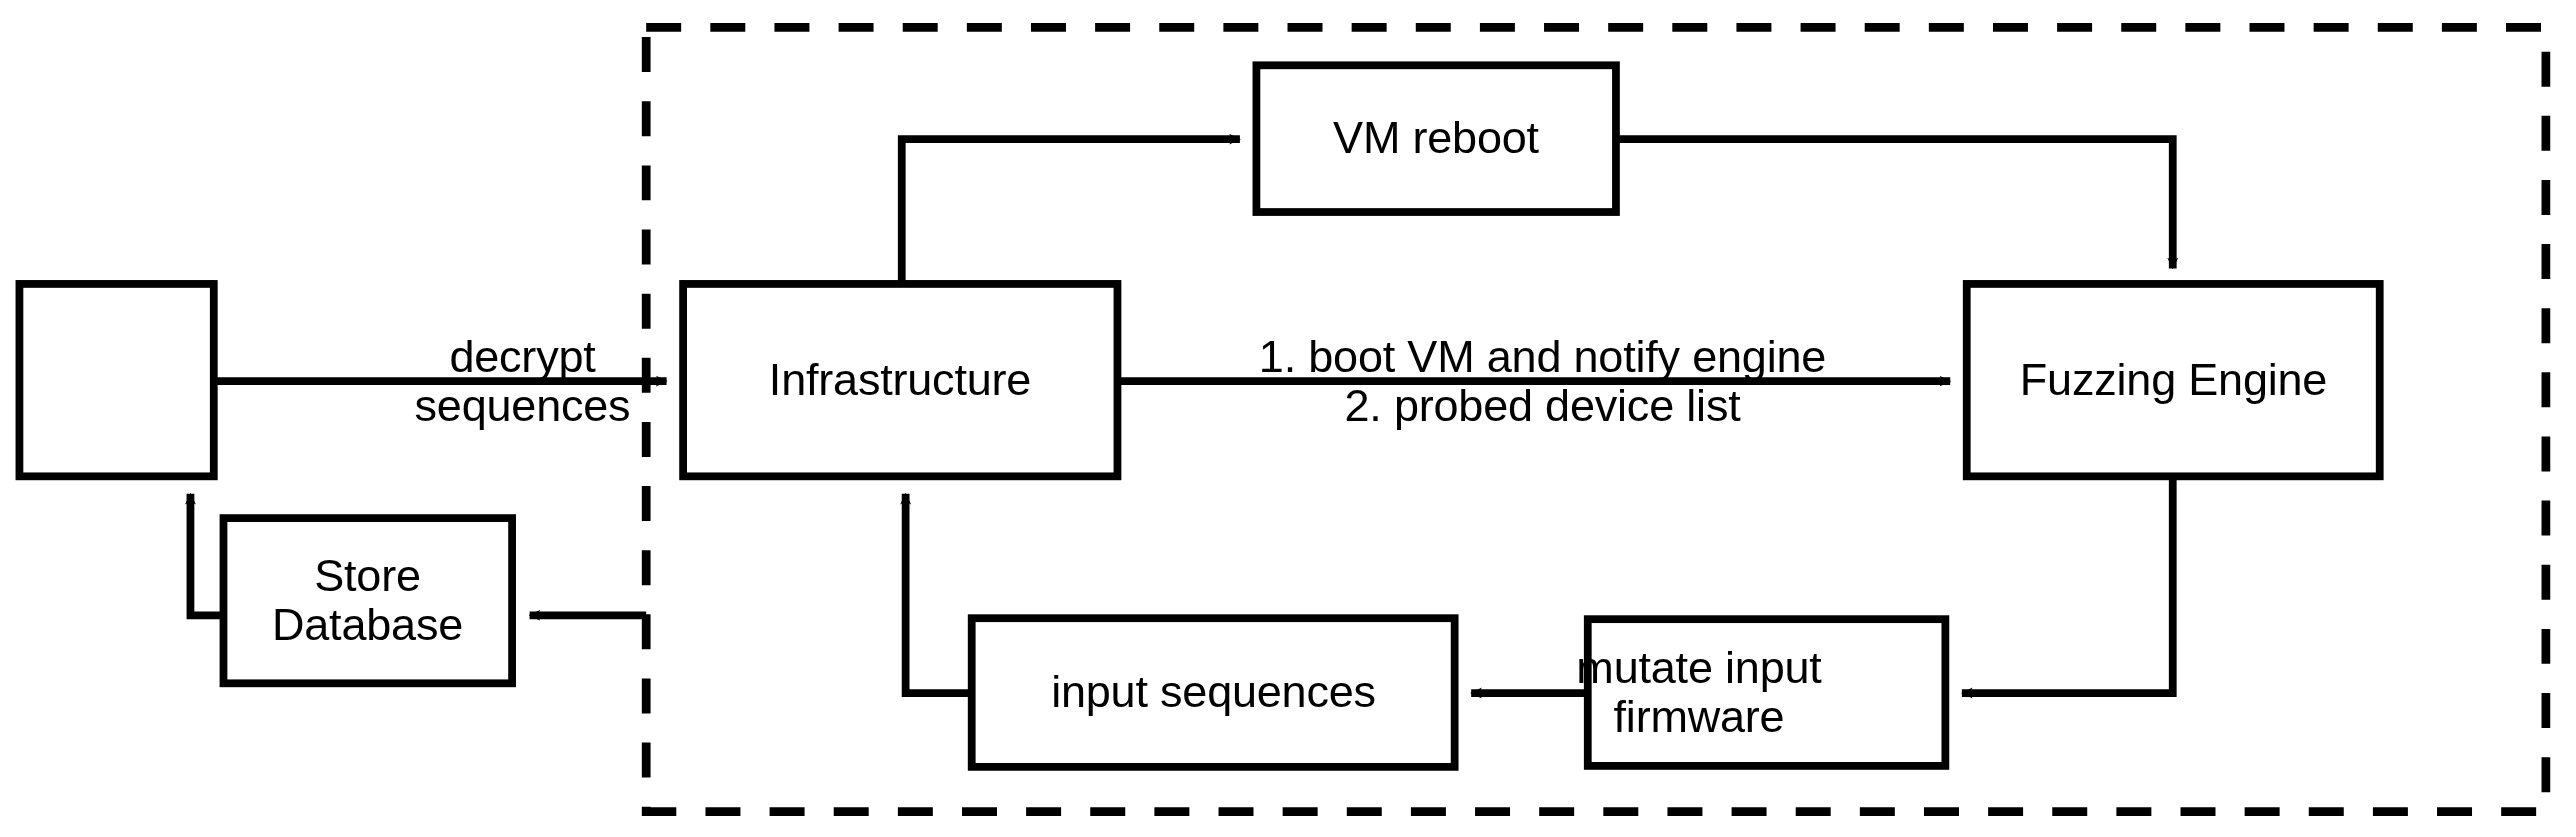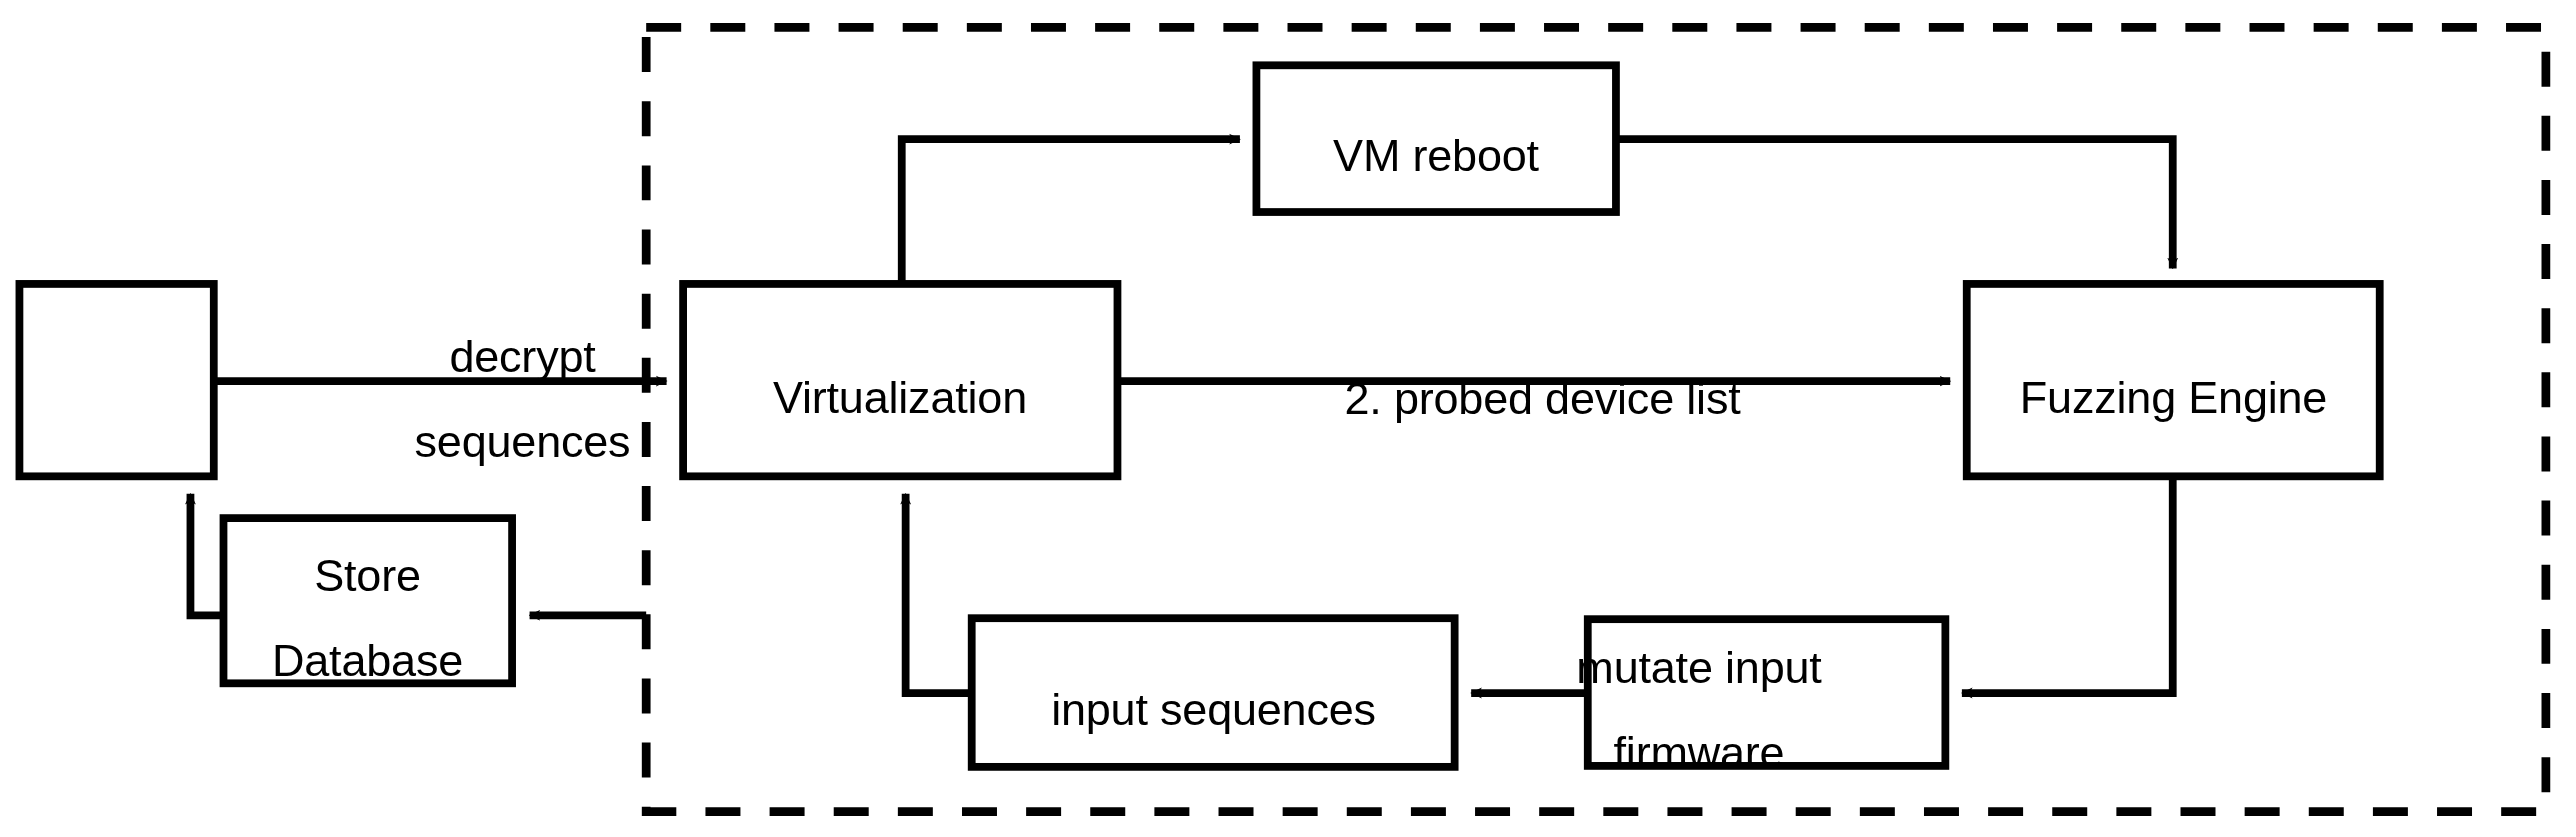--- a/index.html
+++ b/index.html
@@ -32,21 +32,21 @@
     text-align: center;
     color: #000000;
     font-family: "Liberation Sans", sans-serif;
     font-size: 45px;
     line-height: 1.08;
     letter-spacing: -0.2px;
     white-space: pre;
     pointer-events: none;
   }
   .edge-label { font-size: 45px; align-items: center; }
-  .lbl-line { display: block; margin-top: 36px; }
+  .lbl-line { display: block; }
 </style>
 </head>
 <body>
 
 <div id="stage">
 
   <svg id="diagram-svg" viewBox="0 0 2651 862" xmlns="http://www.w3.org/2000/svg">
     <defs>
       <marker id="arrowhead" viewBox="0 0 12 12" refX="11" refY="6" markerWidth="12" markerHeight="12" markerUnits="userSpaceOnUse" orient="auto-start-reverse">
         <path d="M 0 0.4 L 12 6 L 0 11.6 L 3.1 6 Z" fill="#000000"></path>
@@ -82,21 +82,21 @@
     <path d="M 230 633 L 196 633 L 196 508" fill="none" stroke="#000000" stroke-width="8" stroke-linejoin="miter" marker-end="url(#arrowhead)"></path>
   </svg>
 
 
   <div class="node-label" style="left:223px; top:518px; width:289px; height:165px;">
     <span class="lbl-line">Store</span>
     <span class="lbl-line">Database</span>
   </div>
 
   <div class="node-label" style="left:683px; top:284px; width:434px; height:192px;">
-    <span class="lbl-line">Virtualization</span>
+    <span class="lbl-line">Infrastructure</span>
   </div>
 
   <div class="node-label" style="left:1256px; top:65px; width:360px; height:147px;">
     <span class="lbl-line">VM reboot</span>
   </div>
 
   <div class="node-label" style="left:1967px; top:284px; width:413px; height:192px;">
     <span class="lbl-line">Fuzzing Engine</span>
   </div>
 
@@ -108,17 +108,18 @@
     <span class="lbl-line">mutate input</span>
     <span class="lbl-line">firmware</span>
   </div>
 
   <div class="edge-label" style="left:367px; top:301px; width:311px; height:161px;">
     <span class="lbl-line">decrypt</span>
     <span class="lbl-line">sequences</span>
   </div>
 
   <div class="edge-label" style="left:1127px; top:301px; width:831px; height:161px;">
+    <span class="lbl-line">1. boot VM and notify engine</span>
     <span class="lbl-line">2. probed device list</span>
   </div>
 
 </div>
 
 
 </body></html>

